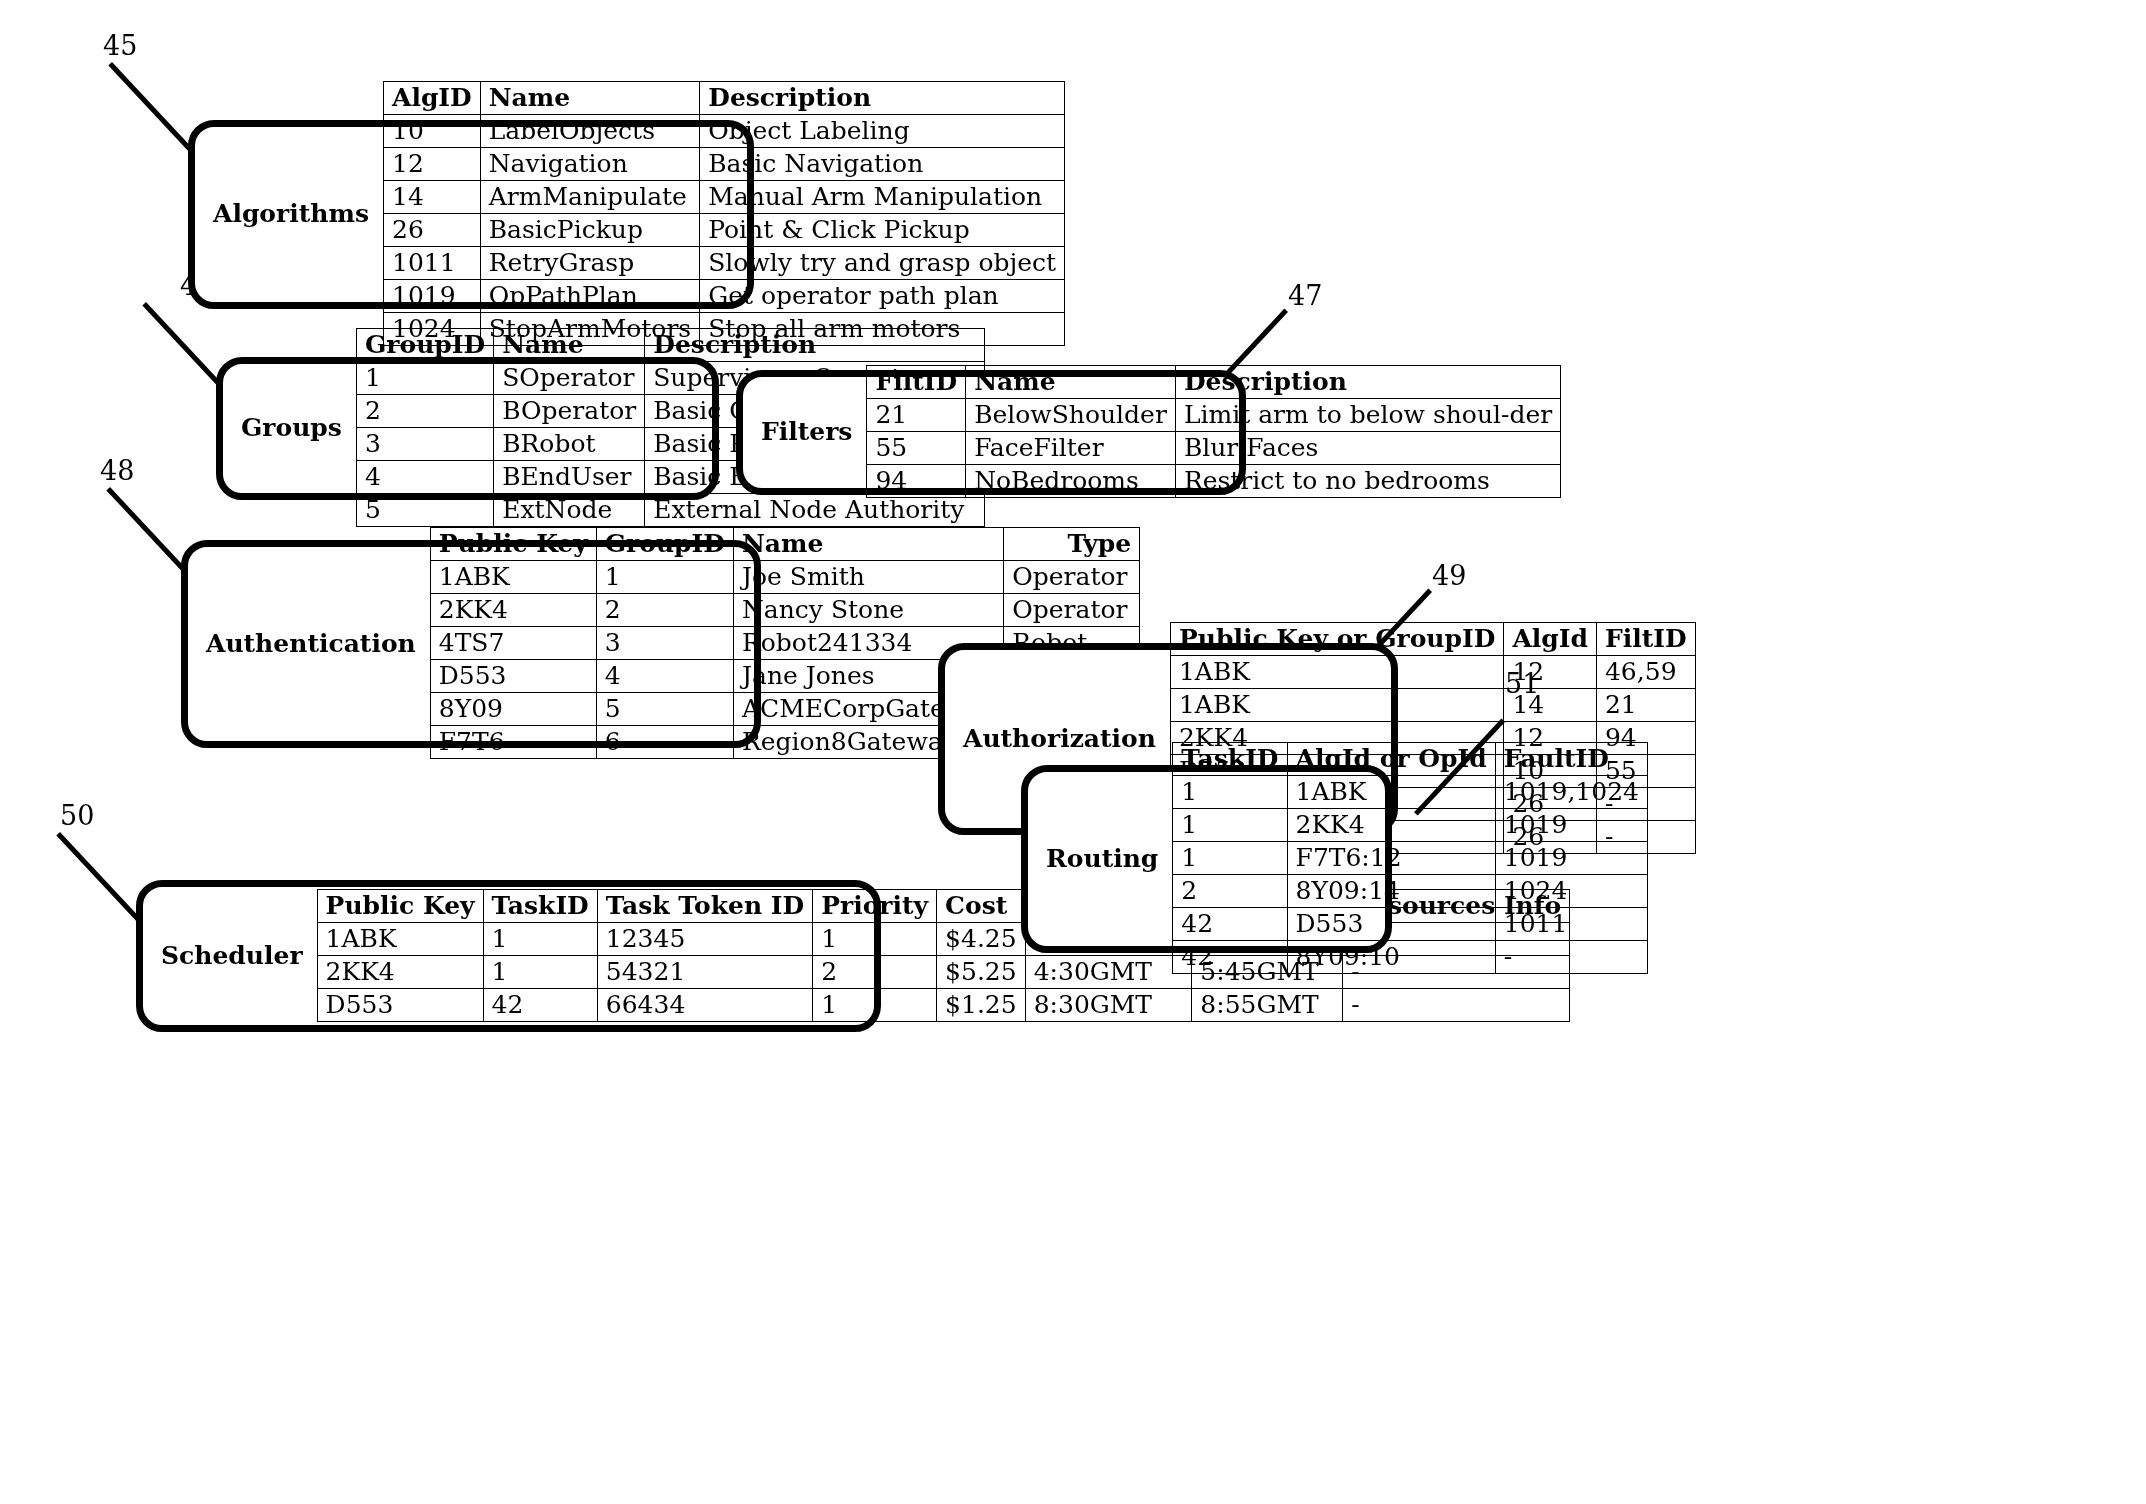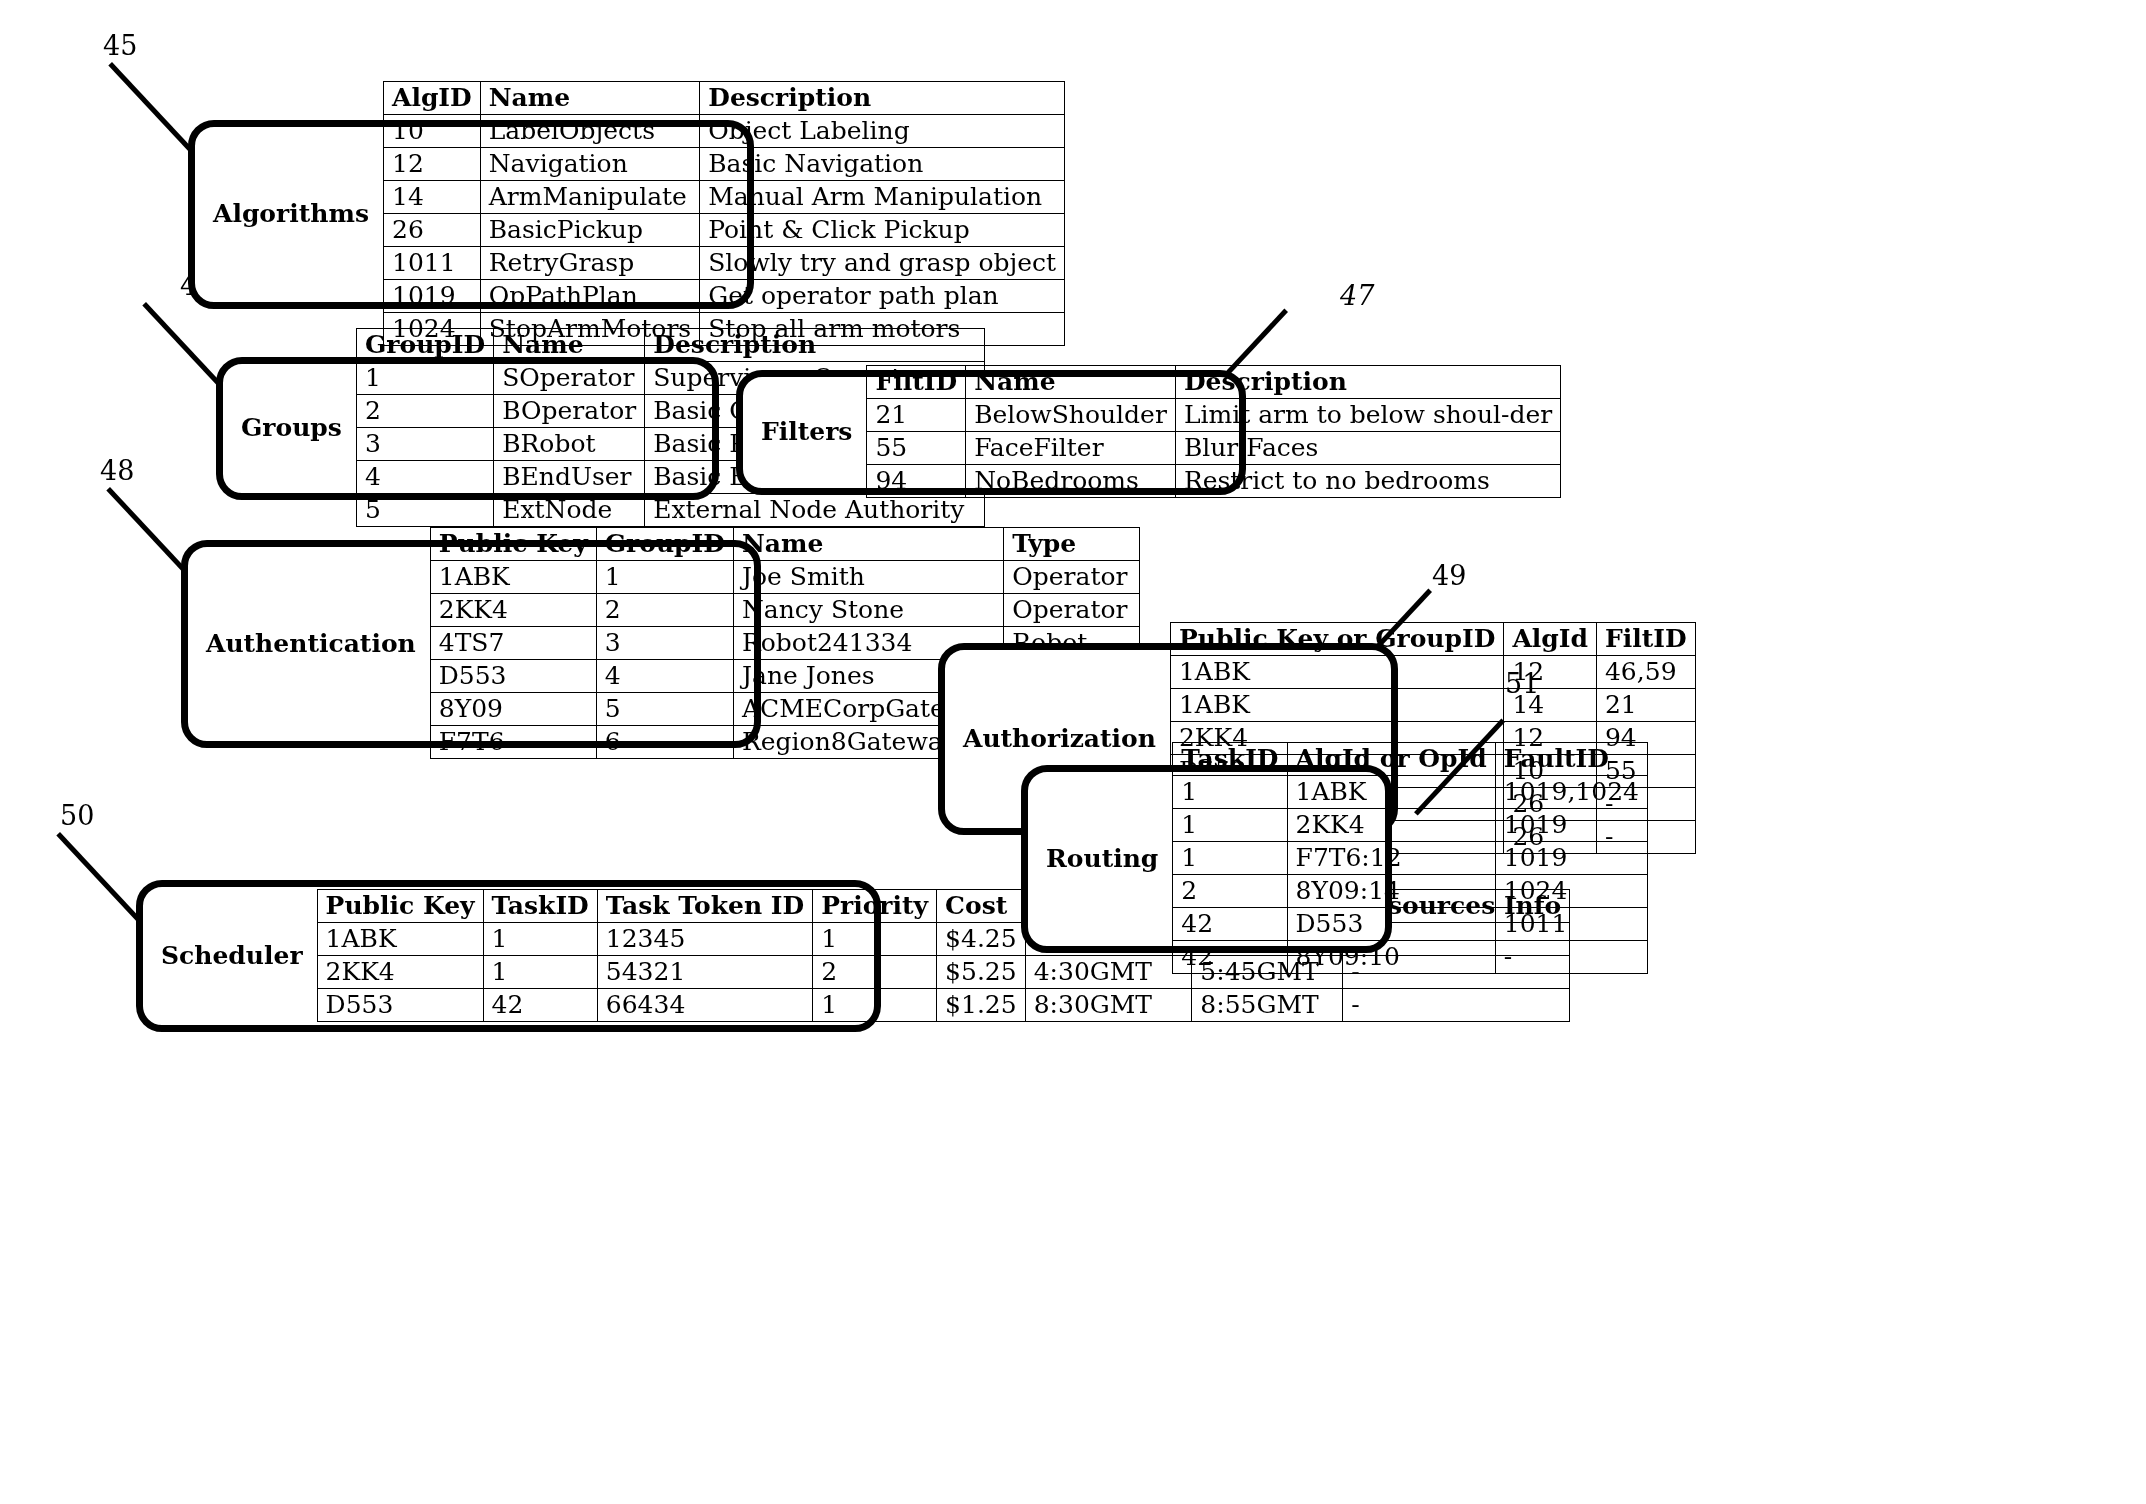--- a/index.html
+++ b/index.html
@@ -83,21 +83,21 @@
 </style>
 </head>
 <body>
 
 <div class="refnum" style="left:103px; top:30px;">45</div>
 <div class="lead" style="left:112px; top:62px; width:130px; transform:rotate(47deg);"></div>
 
 <div class="refnum" style="left:136px; top:270px;margin-left:44px;">46</div>
 <div class="lead" style="left:146px; top:302px; width:130px; transform:rotate(47deg);"></div>
 
-<div class="refnum" style="left:1340px; top:280px;font-style:italic;">47</div>
+<div class="refnum" style="left:1288px; top:280px;">47</div>
 <div class="lead" style="left:1288px; top:312px; width:130px; transform:rotate(133deg);"></div>
 
 <div class="refnum" style="left:100px; top:455px;">48</div>
 <div class="lead" style="left:110px; top:487px; width:128px; transform:rotate(47deg);"></div>
 
 <div class="refnum" style="left:1432px; top:560px;">49</div>
 <div class="lead" style="left:1432px; top:592px; width:128px; transform:rotate(133deg);"></div>
 
 <div class="refnum" style="left:60px; top:800px;">50</div>
 <div class="lead" style="left:60px; top:832px; width:128px; transform:rotate(47deg);"></div>
@@ -226,21 +226,21 @@
 </div>
 
 <div class="box" id="box-authentication" style="left:181px; top:540px; width:580px; height:208px;">
   <div class="box-label">Authentication</div>
   <table class="grid" style="margin-left:auto; margin-top:-2px;">
     <thead>
       <tr>
         <th class="wrapcell" style="width:72px;">Public Key</th>
         <th>GroupID</th>
         <th style="width:196px;">Name</th>
-        <th class="wrapcell" style="width:70px;">Type</th>
+        <th class="wrapcell" style="width:70px;text-align:right;">Type</th>
       </tr>
     </thead>
     <tbody>
       <tr>
         <td>1ABK</td>
         <td>1</td>
         <td>Joe Smith</td>
         <td class="wrapcell">Operator</td>
       </tr>
       <tr>

